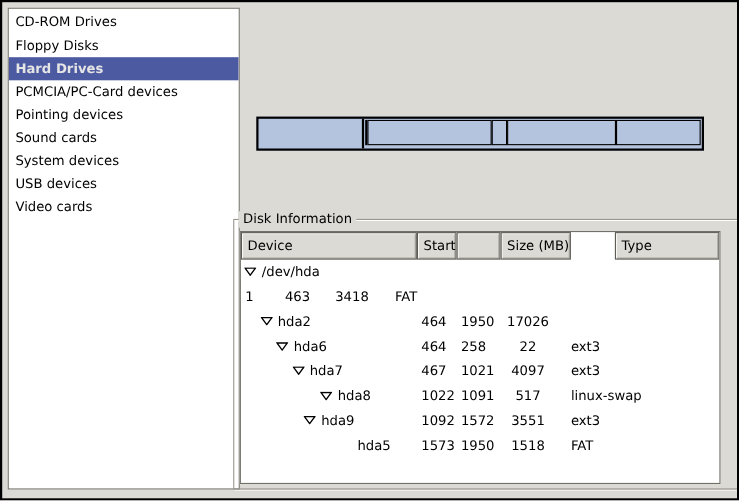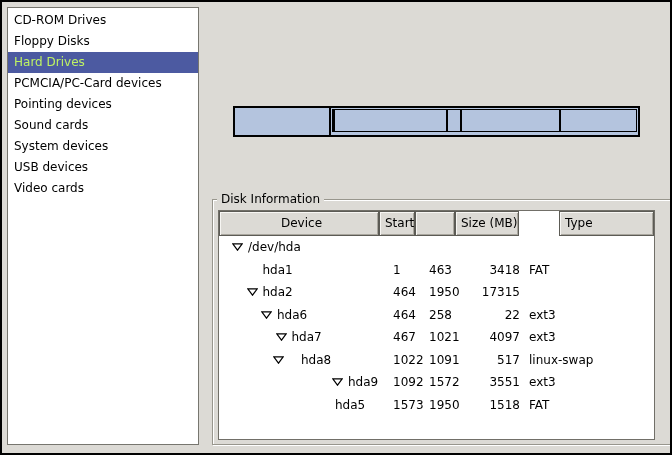--- a/index.html
+++ b/index.html
@@ -6,28 +6,28 @@
   html,body { background:#fff; }
   body { font-family:"DejaVu Sans","Liberation Sans",sans-serif; color:#000; }
 
   .window {
     position:relative; width:672px; height:455px;
     background:#dcdad5; border:2px solid #000; overflow:hidden;
   }
 
   
   .sidebar {
-    position:absolute; left:5px; top:5px; width:192px; height:438px;
+    position:absolute; left:5px; top:5px; width:211px; height:438px;
     background:#ffffff; border:1px solid #77766f; padding-top:2px; overflow:hidden;
   }
   .sidebar-item {
     height:21px; line-height:21px; padding-left:6px;
     font-size:12px; white-space:nowrap; cursor:default;
   }
-  .sidebar-item.selected { color:#bef264; }
+  .sidebar-item.selected { color:#e5e5e5;font-weight:bold; }
 
   
   .drive-label {
     position:absolute; left:231px; top:82px; width:407px;
     font-size:12px; text-align:center; white-space:nowrap;
   }
   .pbar {
     position:absolute; left:231px; top:104px; width:407px; height:31px;
     border:2px solid #000; display:flex;
   }
@@ -51,29 +51,29 @@
     position:absolute; left:5px; top:10px; width:437px; height:230px;
     background:#ffffff; border:1px solid #716f68; overflow:hidden;
   }
   .thead { display:flex; height:25px; }
   .hcell {
     background:#dcdad5; border:1px solid #5c5b55;
     box-shadow: inset 1px 1px 0 #f7f6f3, inset -1px -1px 0 #a9a69e;
     font-size:12px; line-height:22px; padding-left:5px;
     white-space:nowrap; overflow:hidden; cursor:default;
   }
-  .hc0 { width:160px;text-align:center; } .hc1 { width:36px; } .hc2 { width:35px;padding-left:38px; }
+  .hc0 { width:160px; } .hc1 { width:36px; } .hc2 { width:35px;padding-left:38px; }
   .hc3 { width:64px; } .hc4 { flex:1;margin-left:40px; }
 
   .tbody { position:relative; }
   .trow { display:flex; height:22.5px; align-items:center; font-size:12px; }
-  .cell-device { width:160px; display:flex; align-items:center; overflow:hidden; white-space:nowrap;margin-left:10px; }
+  .cell-device { width:160px; display:flex; align-items:center; overflow:hidden; white-space:nowrap; }
   .cell-start { width:36px; padding-left:4px; white-space:nowrap; }
   .cell-end { width:35px; padding-left:4px; white-space:nowrap; }
-  .cell-size { width:64px; text-align:right; padding-right:4px; white-space:nowrap; }
+  .cell-size { width:64px; text-align:center; padding-right:4px; white-space:nowrap; }
   .cell-type { flex:1; padding-left:5px; white-space:nowrap; overflow:hidden; }
   .expander { flex:none; margin-right:5px; display:block; }
   .expander-spacer { flex:none; width:16px; height:1px; }
 </style>
 </head>
 <body>
 
 <div class="window">
 
   <div class="sidebar">
@@ -117,39 +117,35 @@
                 <polygon points="0.8,0.8 10.2,0.8 5.5,7.2" fill="#ffffff" stroke="#000000" stroke-width="1.2"></polygon>
               </svg>
               <span>/dev/hda</span>
             </div>
             <div class="cell-start"></div>
             <div class="cell-end"></div>
             <div class="cell-size"></div>
             <div class="cell-type"></div>
           </div>
           <div class="trow">
-            <div class="cell-device" style="padding-left: 17.5px;">
-              <div class="expander-spacer"></div>
-              <span>hda1</span>
-            </div>
             <div class="cell-start">1</div>
             <div class="cell-end">463</div>
             <div class="cell-size">3418</div>
             <div class="cell-type">FAT</div>
           </div>
           <div class="trow">
             <div class="cell-device" style="padding-left: 17.5px;">
               <svg width="11" height="8" class="expander">
                 <polygon points="0.8,0.8 10.2,0.8 5.5,7.2" fill="#ffffff" stroke="#000000" stroke-width="1.2"></polygon>
               </svg>
               <span>hda2</span>
             </div>
             <div class="cell-start">464</div>
             <div class="cell-end">1950</div>
-            <div class="cell-size">17315</div>
+            <div class="cell-size">17026</div>
           </div>
           <div class="trow">
             <div class="cell-device" style="padding-left: 32px;">
               <svg width="11" height="8" class="expander">
                 <polygon points="0.8,0.8 10.2,0.8 5.5,7.2" fill="#ffffff" stroke="#000000" stroke-width="1.2"></polygon>
               </svg>
               <span>hda6</span>
             </div>
             <div class="cell-start">464</div>
             <div class="cell-end">258</div>
@@ -162,33 +158,33 @@
                 <polygon points="0.8,0.8 10.2,0.8 5.5,7.2" fill="#ffffff" stroke="#000000" stroke-width="1.2"></polygon>
               </svg>
               <span>hda7</span>
             </div>
             <div class="cell-start">467</div>
             <div class="cell-end">1021</div>
             <div class="cell-size">4097</div>
             <div class="cell-type">ext3</div>
           </div>
           <div class="trow">
-            <div class="cell-device" style="padding-left: 44px; gap: 12px;">
+            <div class="cell-device" style="padding-left: 72px;">
               <svg width="11" height="8" class="expander">
                 <polygon points="0.8,0.8 10.2,0.8 5.5,7.2" fill="#ffffff" stroke="#000000" stroke-width="1.2"></polygon>
               </svg>
               <span>hda8</span>
             </div>
             <div class="cell-start">1022</div>
             <div class="cell-end">1091</div>
             <div class="cell-size">517</div>
             <div class="cell-type">linux-swap</div>
           </div>
           <div class="trow">
-            <div class="cell-device" style="padding-left: 103px;">
+            <div class="cell-device" style="padding-left: 57px;">
               <svg width="11" height="8" class="expander">
                 <polygon points="0.8,0.8 10.2,0.8 5.5,7.2" fill="#ffffff" stroke="#000000" stroke-width="1.2"></polygon>
               </svg>
               <span>hda9</span>
             </div>
             <div class="cell-start">1092</div>
             <div class="cell-end">1572</div>
             <div class="cell-size">3551</div>
             <div class="cell-type">ext3</div>
           </div>

